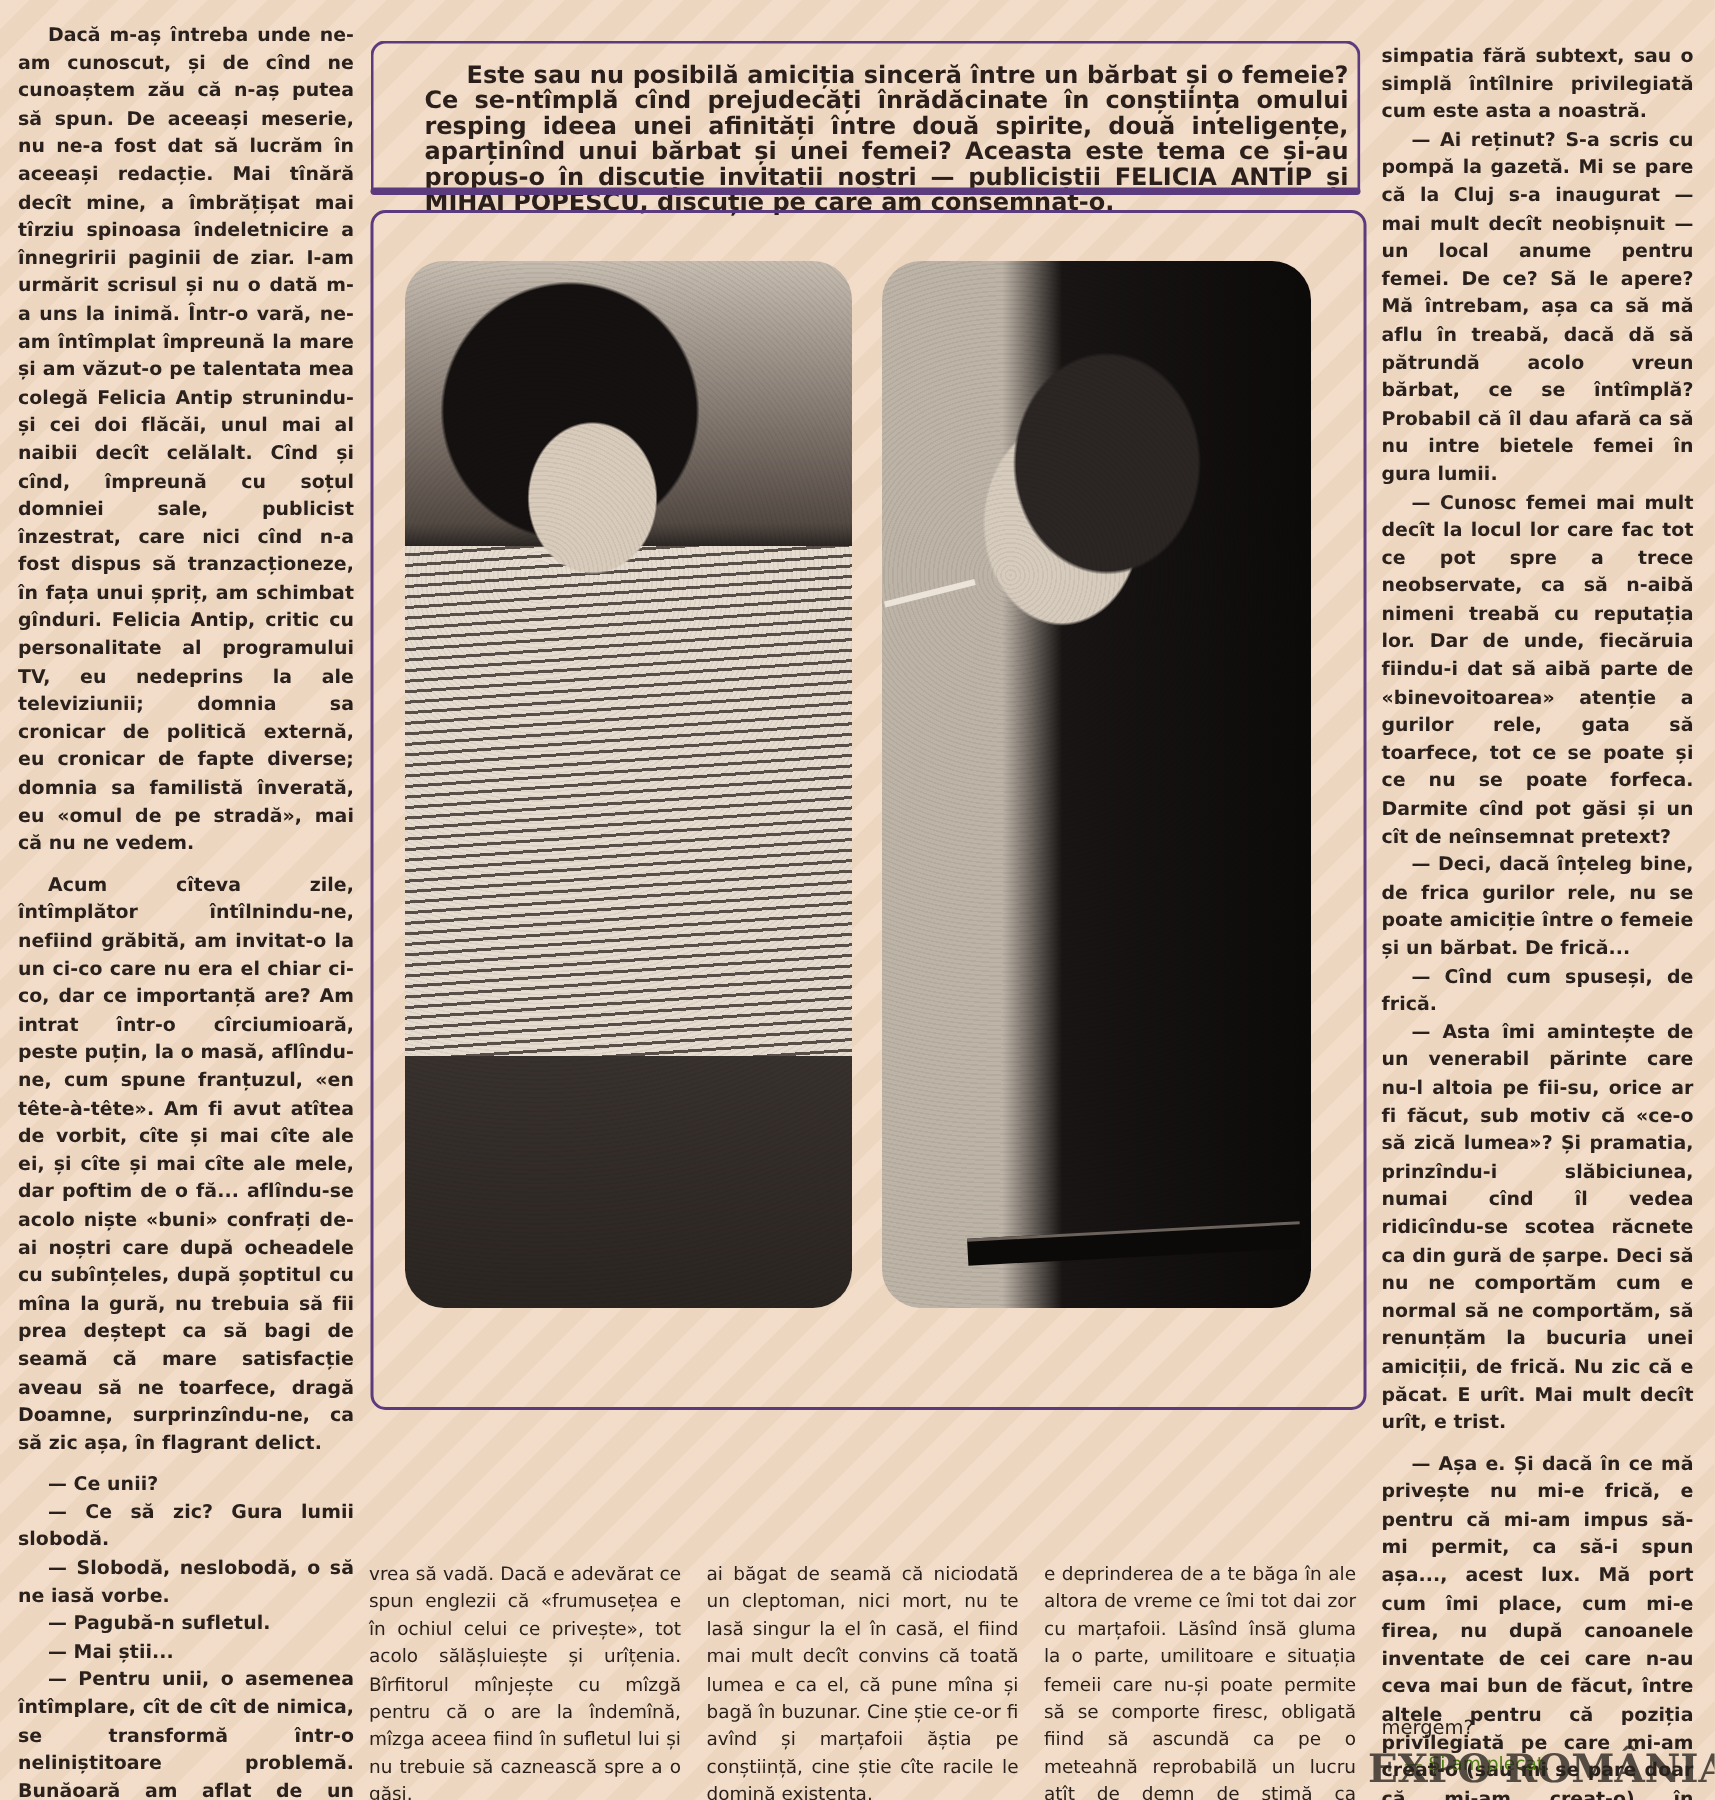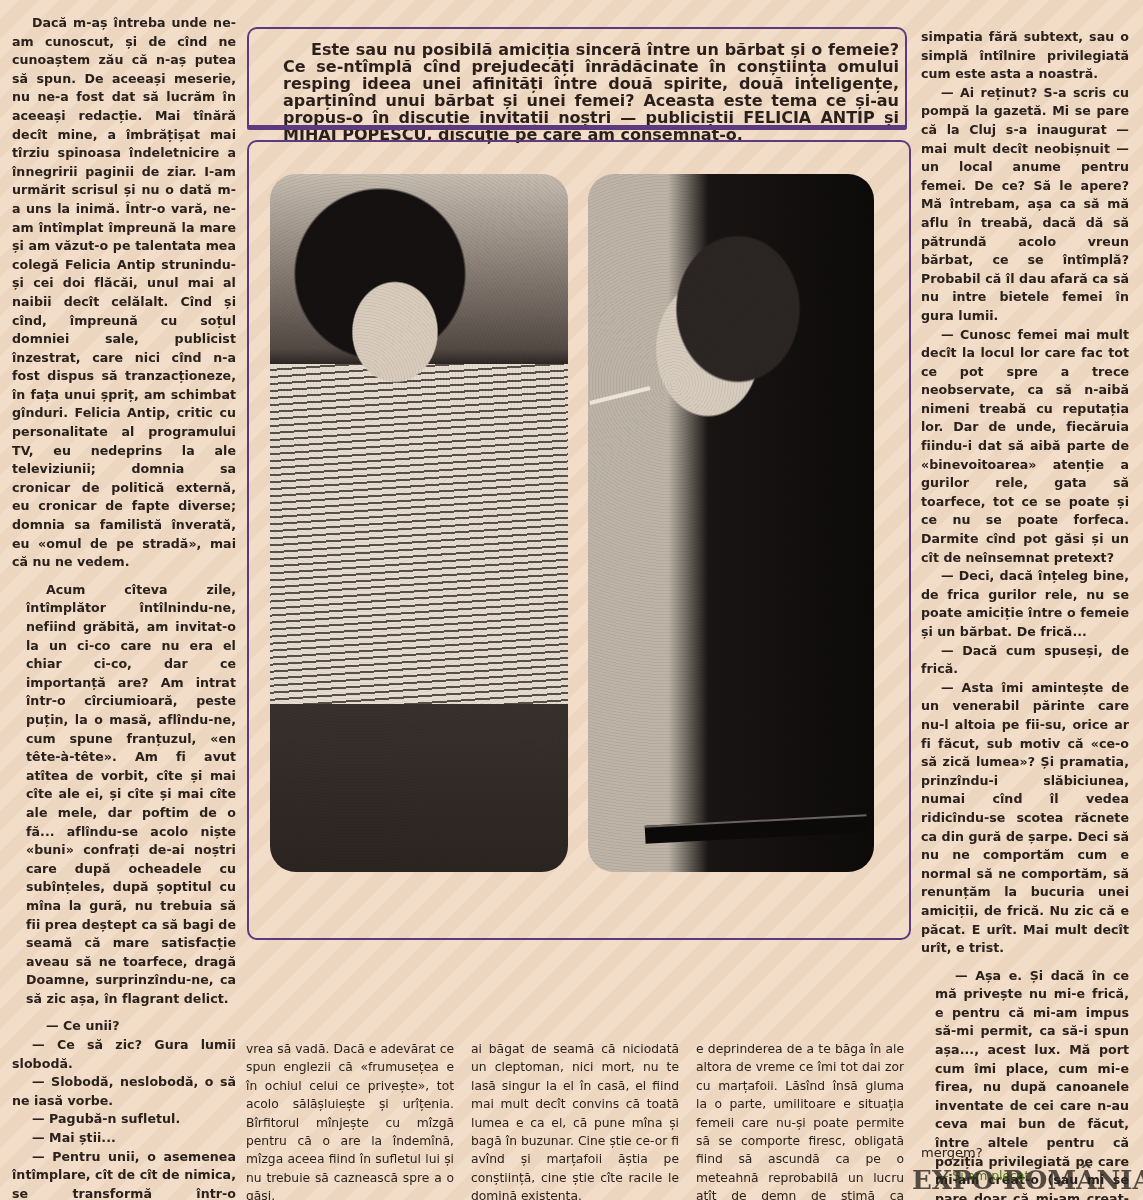--- a/index.html
+++ b/index.html
@@ -13,21 +13,21 @@
   }
   .col {
     position: absolute;
     font-size: 12.6px;
     line-height: 18.6px;
     text-align: justify;
     hyphens: manual;
     letter-spacing: 0.05px;
   }
   .col p { margin: 0; text-indent: 20px; font-weight: bold; }
-  .col p.gap { margin-top: 9px; margin-left: 14px; }
+  .col p.gap { margin-top: 9px; }
   .col p.noind { text-indent: 0; }
   #col1 { left: 12px; top: 14px; width: 224px; }
   #col-right { left: 921px; top: 28px; width: 208px; }
   .bcol { position: absolute; top: 1040px; width: 208px; font-size: 12.3px; line-height: 18.4px; text-align: justify; }
   .bcol p { margin: 0; text-indent: 0; }
   #bcol1 { left: 246px; }
   #bcol2 { left: 471px; }
   #bcol3 { left: 696px; }
 
   #lead-box {
@@ -132,21 +132,21 @@
 </div>
 <div class="bcol" id="bcol3">
   <p>e deprinderea de a te băga în ale altora de vreme ce îmi tot dai zor cu marțafoii. Lăsînd însă gluma la o parte, umilitoare e situația femeii care nu-și poate permite să se comporte firesc, obligată fiind să ascundă ca pe o meteahnă reprobabilă un lucru atît de demn de stimă ca prietenia de idei sau camaraderia, sau</p>
 </div>
 
 <div class="col" id="col-right">
   <p class="noind">simpatia fără subtext, sau o simplă întîlnire privilegiată cum este asta a noastră.</p>
   <p>— Ai reținut? S-a scris cu pompă la gazetă. Mi se pare că la Cluj s-a inaugurat — mai mult decît neobișnuit — un local anume pentru femei. De ce? Să le apere? Mă întrebam, așa ca să mă aflu în treabă, dacă dă să pătrundă acolo vreun bărbat, ce se întîmplă? Probabil că îl dau afară ca să nu intre bietele femei în gura lumii.</p>
   <p>— Cunosc femei mai mult decît la locul lor care fac tot ce pot spre a trece neobservate, ca să n-aibă nimeni treabă cu reputația lor. Dar de unde, fiecăruia fiindu-i dat să aibă parte de «binevoitoarea» atenție a gurilor rele, gata să toarfece, tot ce se poate și ce nu se poate forfeca. Darmite cînd pot găsi și un cît de neînsemnat pretext?</p>
   <p>— Deci, dacă înțeleg bine, de frica gurilor rele, nu se poate amiciție între o femeie și un bărbat. De frică...</p>
-  <p>— Dacă cum spuseși, de frică.</p>
+  <p>— Cînd cum spuseși, de frică.</p>
   <p>— Asta îmi amintește de un venerabil părinte care nu-l altoia pe fii-su, orice ar fi făcut, sub motiv că «ce-o să zică lumea»? Și pramatia, prinzîndu-i slăbiciunea, numai cînd îl vedea ridicîndu-se scotea răcnete ca din gură de șarpe. Deci să nu ne comportăm cum e normal să ne comportăm, să renunțăm la bucuria unei amiciții, de frică. Nu zic că e păcat. E urît. Mai mult decît urît, e trist.</p>
   <p class="gap">— Așa e. Și dacă în ce mă privește nu mi-e frică, e pentru că mi-am impus să-mi permit, ca să-i spun așa..., acest lux. Mă port cum îmi place, cum mi-e firea, nu după canoanele inventate de cei care n-au ceva mai bun de făcut, între altele pentru că poziția privilegiată pe care mi-am creat-o (sau mi se pare doar că mi-am creat-o) în profesiunea mea, mă ajută să privesc cu oarecare detașare prostia omenească și manifestările ei, fie ele cît de zgomotoase. Recunosc... e o extravaganță nu la îndemîna oricui. Cele mai multe femei se tem și poate au și de ce se teme. Cu prejudecățile lumii nu te joci.</p>
 
 </div>
 <div id="mergem">mergem?</div>
 <div id="overlap-text">— Și am plecat.</div>
 
 <div id="watermark">
   <div class="bar" style="background:#3b4bd6;"></div>
   <span class="wm-text">EXPO ROMÂNIA</span>

